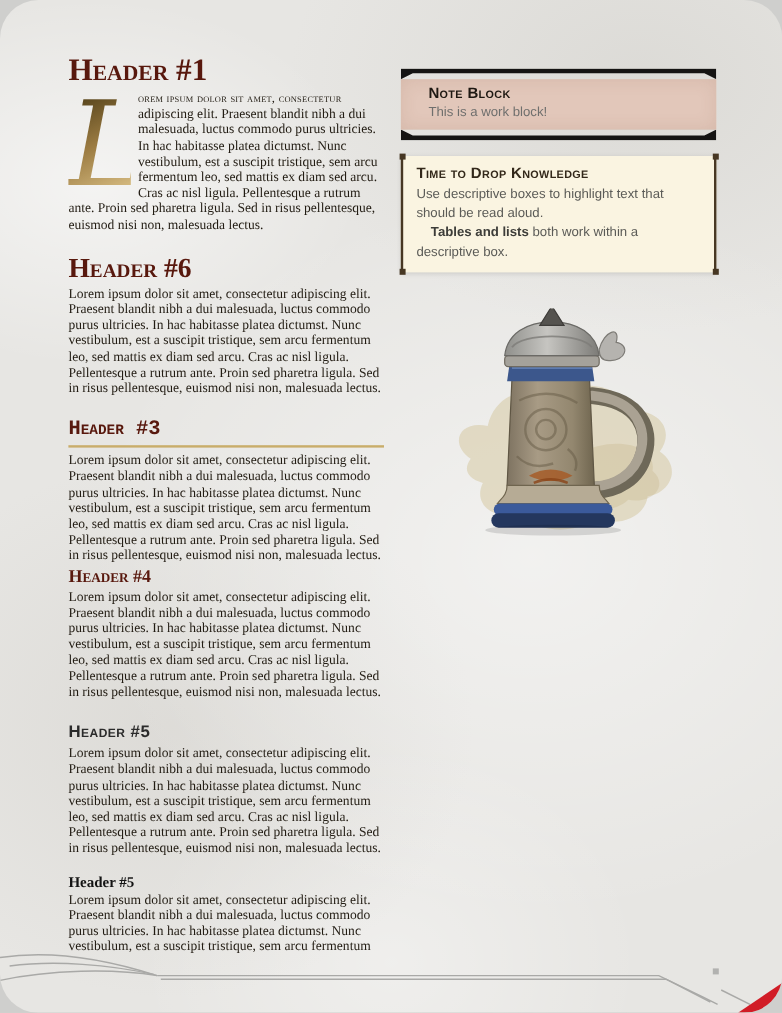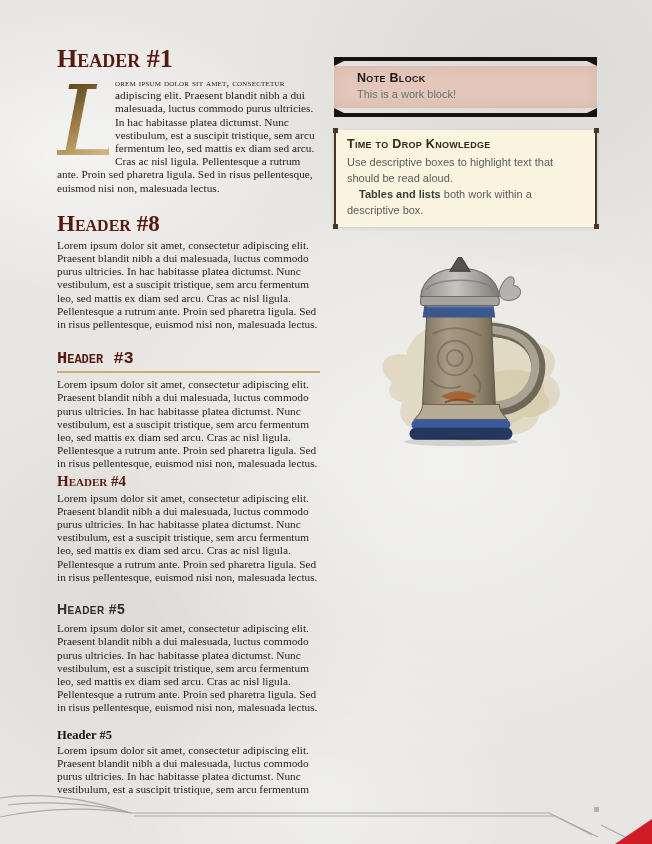--- a/index.html
+++ b/index.html
@@ -7,20 +7,21 @@
     position:relative;width:652px;height:844px;margin:0 auto;overflow:hidden;
     background:
       radial-gradient(ellipse 320px 220px at 12% 18%, rgba(255,255,255,.55), transparent 70%),
       radial-gradient(ellipse 420px 300px at 82% 8%, rgba(203,201,195,.40), transparent 70%),
       radial-gradient(ellipse 520px 420px at 68% 55%, rgba(255,255,255,.45), transparent 72%),
       radial-gradient(ellipse 360px 320px at 22% 72%, rgba(201,198,192,.35), transparent 70%),
       radial-gradient(ellipse 300px 260px at 50% 95%, rgba(255,255,255,.35), transparent 70%),
       #e7e6e3;
     font-family:"Liberation Serif", serif;
     color:#221c13;
+    border-radius:32px;
   }
   .columns{position:absolute;left:57px;top:45px;width:540px;display:flex;gap:14px;}
   .col{width:263px;}
 
   h1,h2,h3,h4,h5,h6{margin:0;font-weight:700;}
   .hb-h1{font-family:"Liberation Serif",serif;font-variant:small-caps;font-size:26px;line-height:28px;color:#58180D;margin-bottom:3px;}
   .hb-h2{font-family:"Liberation Serif",serif;font-variant:small-caps;font-size:23px;line-height:26px;color:#58180D;margin-top:16px;margin-bottom:2px;}
   .hb-h3{font-family:Liberation Mono, monospace;font-variant:small-caps;font-size:17px;line-height:20px;color:#58180D;margin-top:18px;margin-bottom:5px;border-bottom:2px solid #C9AD6A;padding-bottom:2px;}
   .hb-h4{font-family:"Liberation Serif",serif;font-variant:small-caps;font-size:15px;line-height:18px;color:#58180D;margin-top:1px;margin-bottom:2px;}
   .hb-h5{font-family:"Liberation Sans",sans-serif;font-variant:small-caps;font-size:14px;line-height:17px;font-weight:600;color:#2b2b2b;letter-spacing:.4px;margin-top:17px;margin-bottom:4px;}
@@ -71,21 +72,21 @@
   <div class="columns">
 
     <div class="col">
       <h1 class="hb-h1">Header #1</h1>
 
       <p class="body">
         <span class="dropcap">L</span><span class="lead-caps">orem ipsum dolor sit amet, consectetur</span><span> adipiscing elit. Praesent blandit nibh a dui malesuada, luctus commodo purus ultricies. In hac habitasse platea dictumst. Nunc vestibulum, est a suscipit tristique, sem arcu fermentum leo, sed mattis ex diam sed arcu. Cras ac nisl ligula. Pellentesque a rutrum ante. Proin sed pharetra ligula. Sed in risus pellentesque, euismod nisi non, malesuada lectus.</span>
       </p>
 
       <section>
-        <h2 class="hb-h2">Header #8</h2>
+        <h2 class="hb-h2">Header #6</h2>
         <p class="body">Lorem ipsum dolor sit amet, consectetur adipiscing elit. Praesent blandit nibh a dui malesuada, luctus commodo purus ultricies. In hac habitasse platea dictumst. Nunc vestibulum, est a suscipit tristique, sem arcu fermentum leo, sed mattis ex diam sed arcu. Cras ac nisl ligula. Pellentesque a rutrum ante. Proin sed pharetra ligula. Sed in risus pellentesque, euismod nisi non, malesuada lectus.</p>
       </section>
 
       <section>
         <h3 class="hb-h3">Header #3</h3>
         <p class="body">Lorem ipsum dolor sit amet, consectetur adipiscing elit. Praesent blandit nibh a dui malesuada, luctus commodo purus ultricies. In hac habitasse platea dictumst. Nunc vestibulum, est a suscipit tristique, sem arcu fermentum leo, sed mattis ex diam sed arcu. Cras ac nisl ligula. Pellentesque a rutrum ante. Proin sed pharetra ligula. Sed in risus pellentesque, euismod nisi non, malesuada lectus.</p>
       </section>
 
       <section>
         <h4 class="hb-h4">Header #4</h4>

